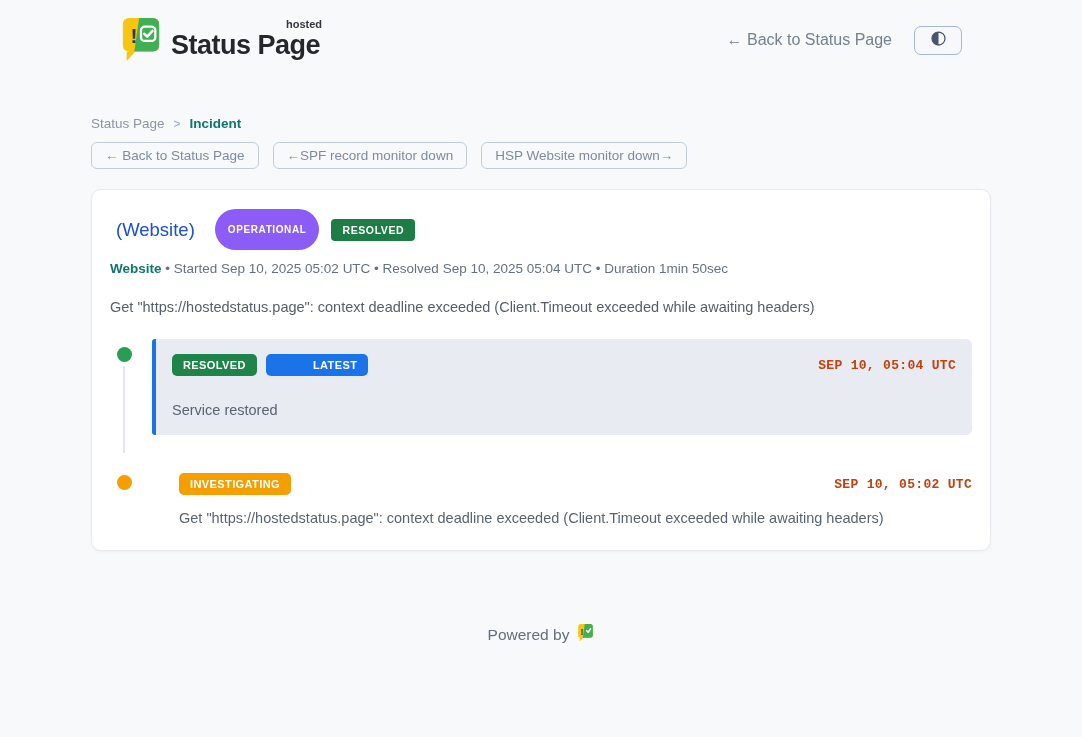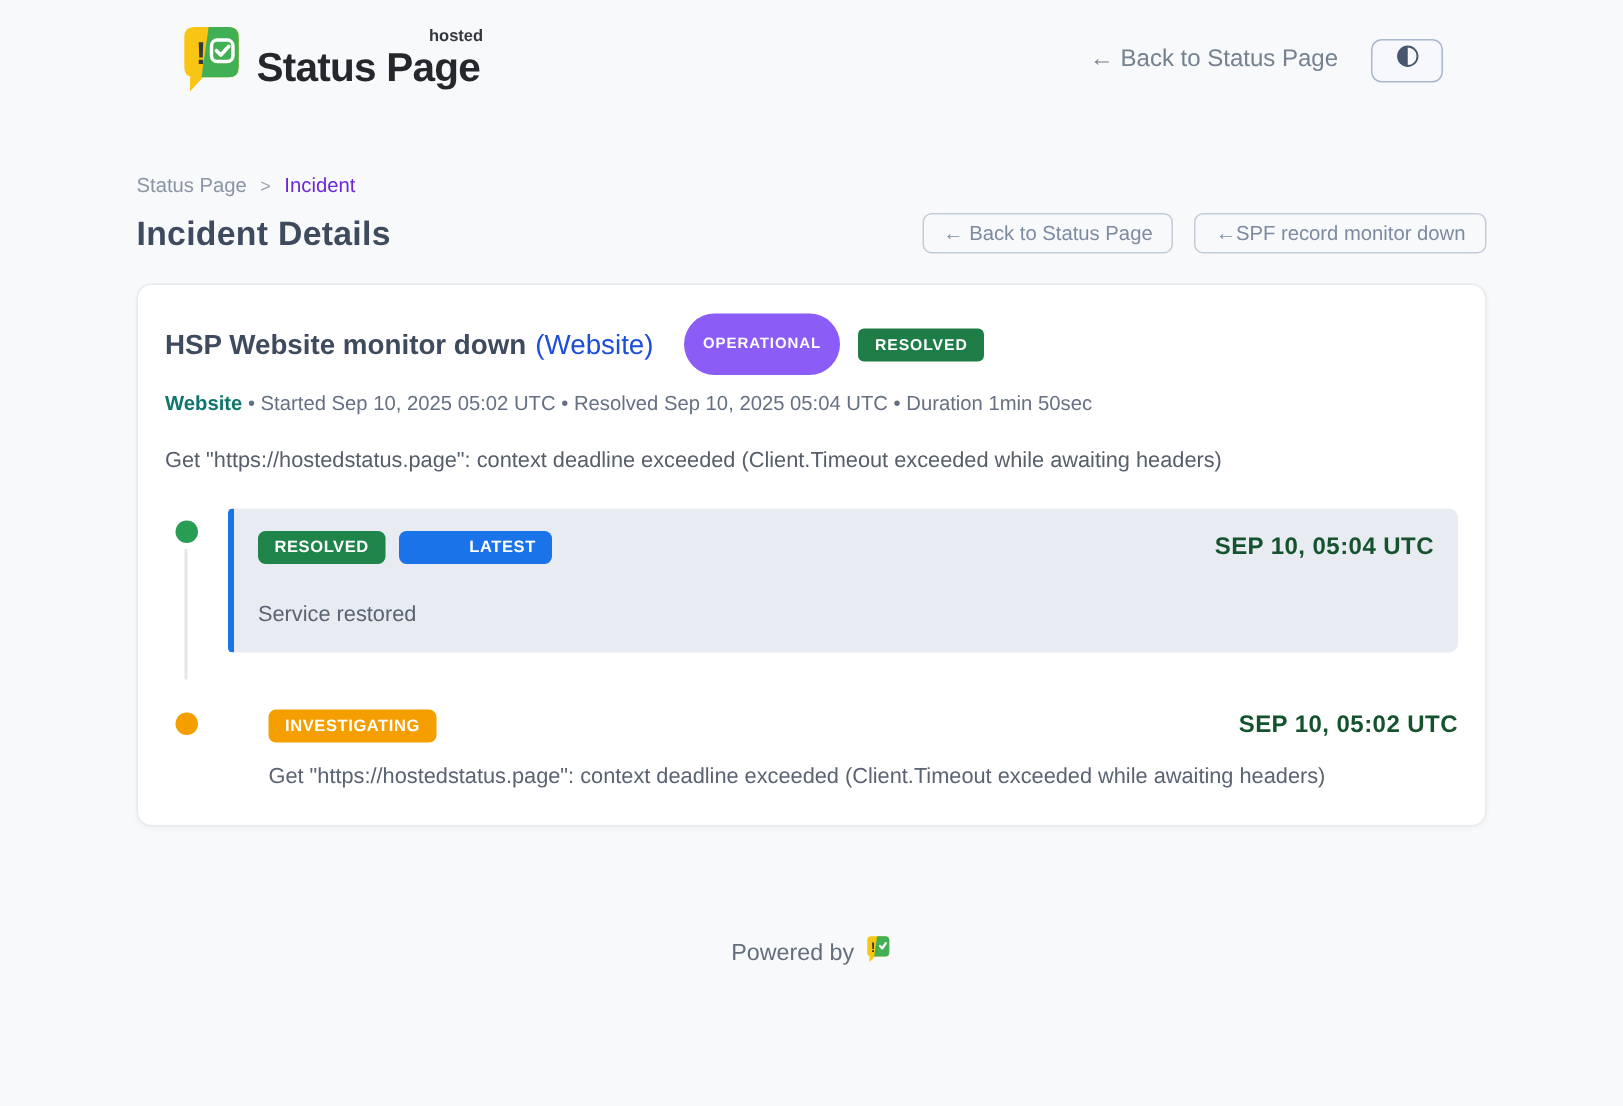--- a/index.html
+++ b/index.html
@@ -32,21 +32,21 @@
   .theme-toggle {
     width: 48px; height: 29px; background: #f6f8fb;
     border: 1px solid #a8b6cf; border-radius: 7px;
     display: flex; align-items: center; justify-content: center; cursor: pointer;
   }
 
   
   .breadcrumb { margin-top: 52px; font-size: 13.5px; display: flex; gap: 9px; align-items: center; }
   .crumb-root { color: #8a95a5; cursor: pointer; }
   .crumb-sep { color: #9aa4b2; font-size: 12px; }
-  .crumb-current { color: #6d28d9; font-weight: 400; }
+  .crumb-current { color: #0f766e; font-weight: 700; }
 
   .title-row { margin-top: 11px; display: flex; justify-content: space-between; align-items: center; }
   .page-title { font-size: 22.5px; font-weight: 700; color: #3e4b5e; letter-spacing: 0.2px; }
   .nav-buttons { display: flex; gap: 14px; }
   .nav-btn {
     background: transparent; border: 1px solid #c3cdda; border-radius: 6px;
     color: #7d8ba1; font-size: 13.5px; font-family: inherit;
     padding: 5px 13px; cursor: pointer; white-space: nowrap;
   }
 
@@ -97,21 +97,21 @@
   .t-plain { margin-left: 69px; }
   .t-head { display: flex; justify-content: space-between; align-items: center; }
   .t-badges { display: flex; gap: 9px; }
   .t-badge {
     color: #ffffff; font-size: 11px; font-weight: 700; letter-spacing: 0.4px;
     padding: 5px 11px; border-radius: 5px;
   }
   .b-green  { background: #1e8449; }
   .b-blue   { background: #1a73e8; padding-left: 47px; }
   .b-orange { background: #f59e00; }
-  .t-time { font-size: 16px; font-weight: 700; color: #14532d; letter-spacing: 0.3px; }
+  .t-time { font-size: 13px; font-weight: 700; color: #c2410c; letter-spacing: 0.3px; font-family: Liberation Mono, monospace; }
   .t-msg { margin-top: 26px; font-size: 14.5px; color: #5a6372; }
   .t-plain .t-msg { margin-top: 15px; }
 
   
   .footer { margin-top: 72px; text-align: center; }
   .powered { display: inline-flex; align-items: center; gap: 8px; font-size: 15.5px; color: #646e7d; }
 </style>
 </head>
 <body>
 
@@ -146,30 +146,29 @@
     </div>
   </div>
 
   <div class="breadcrumb">
     <span class="crumb-root">Status Page</span>
     <span class="crumb-sep">&gt;</span>
     <span class="crumb-current">Incident</span>
   </div>
 
   <div class="title-row">
-    <h1 class="page-title">Incident Details</h1>
     <div class="nav-buttons">
       <button class="nav-btn">← Back to Status Page</button>
       <button class="nav-btn">←SPF record monitor down</button>
+      <button class="nav-btn">HSP Website monitor down→</button>
     </div>
   </div>
 
   <div class="card">
     <div class="card-title-row">
-      <span class="incident-title">HSP Website monitor down</span>
       <span class="incident-component">(Website)</span>
       <span class="badge-operational">OPERATIONAL</span>
       <span class="badge-resolved-hdr">RESOLVED</span>
     </div>
     <div class="meta">
       <span class="meta-strong">Website</span><span> • Started Sep 10, 2025 05:02 UTC • Resolved Sep 10, 2025 05:04 UTC • Duration 1min 50sec</span>
     </div>
     <div class="description">Get "https://hostedstatus.page": context deadline exceeded (Client.Timeout exceeded while awaiting headers)</div>
 
     <div class="timeline">

